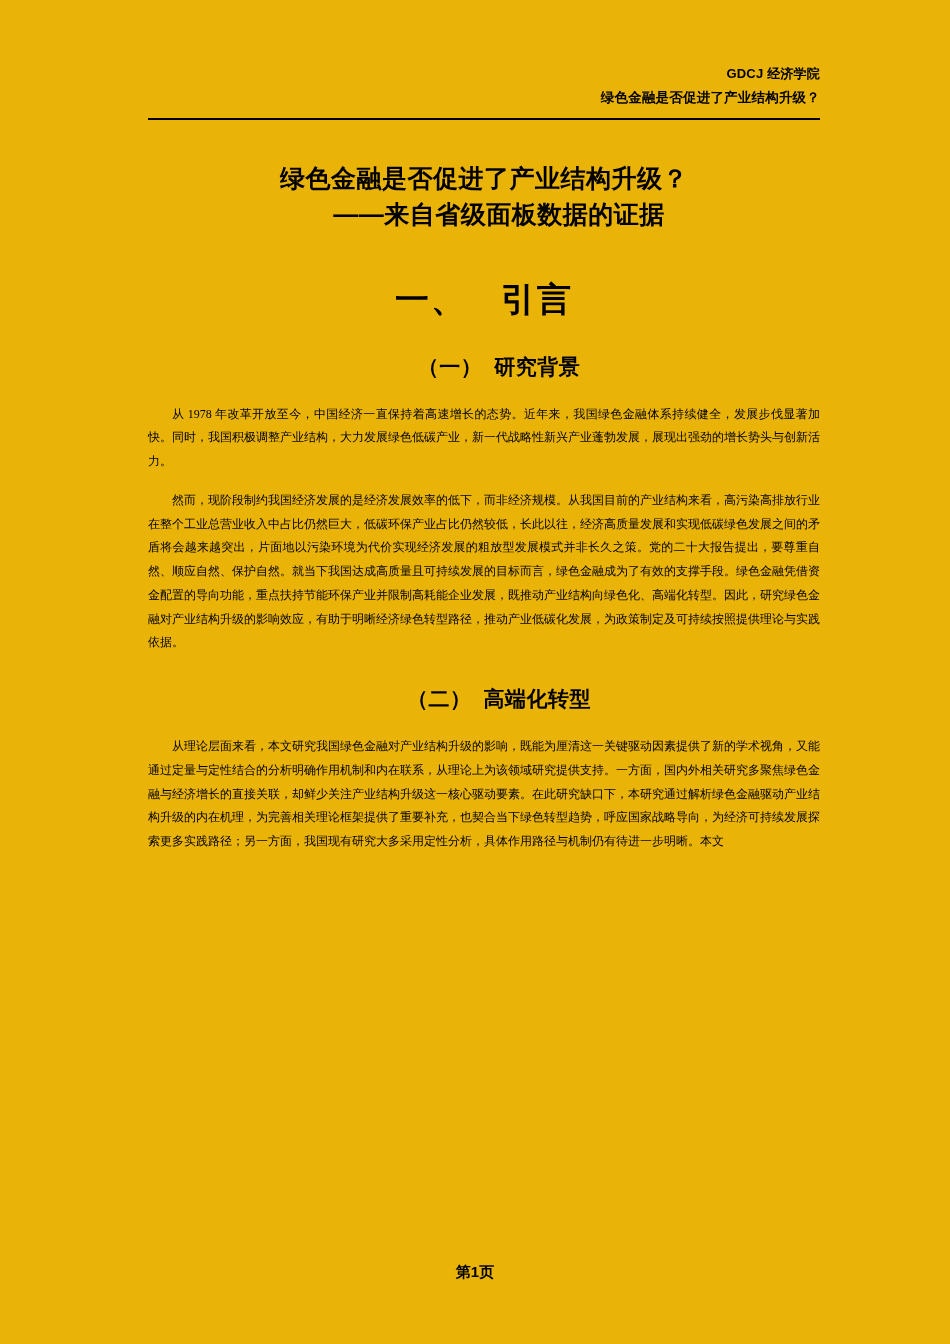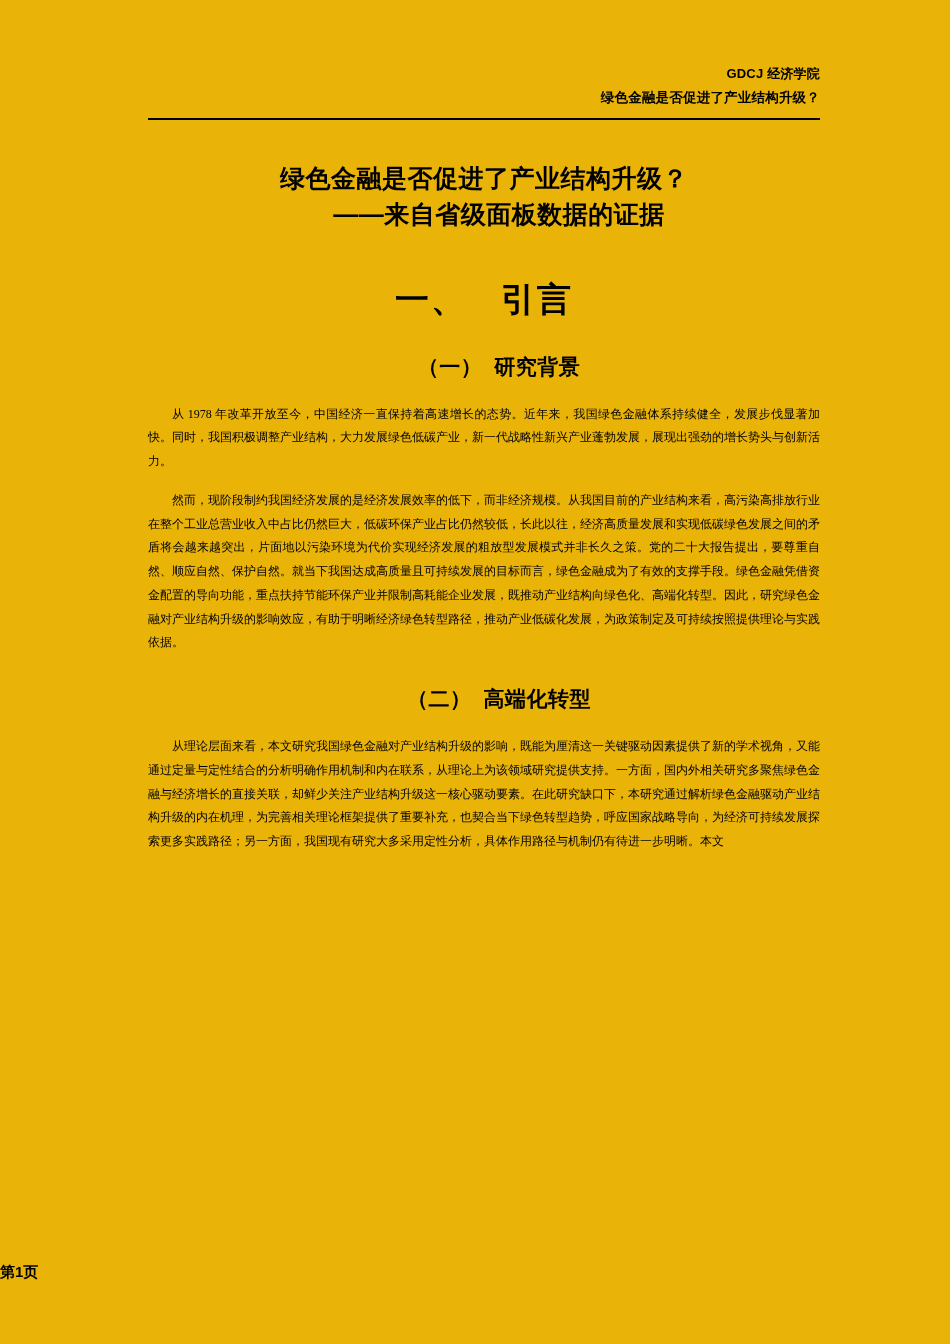--- a/index.html
+++ b/index.html
@@ -90,20 +90,21 @@
     color: #000;
   }
   p.body + p.body { margin-top: 15px; }
   .spacer-sm { height: 14px; }
   
   .footer {
     position: absolute;
     left: 0;
     right: 0;
     bottom: 62px;
+    text-align: center;
     font-family: "Liberation Sans", "DejaVu Sans", sans-serif;
     font-weight: 700;
     font-size: 15px;
     color: #000;
   }
 </style>
 </head>
 <body>
 
 <div class="page">

